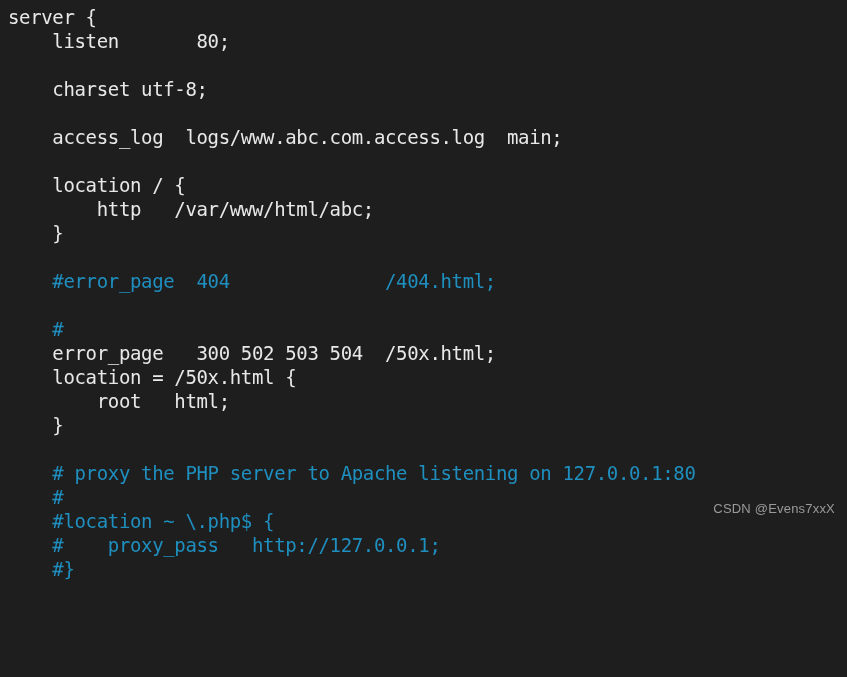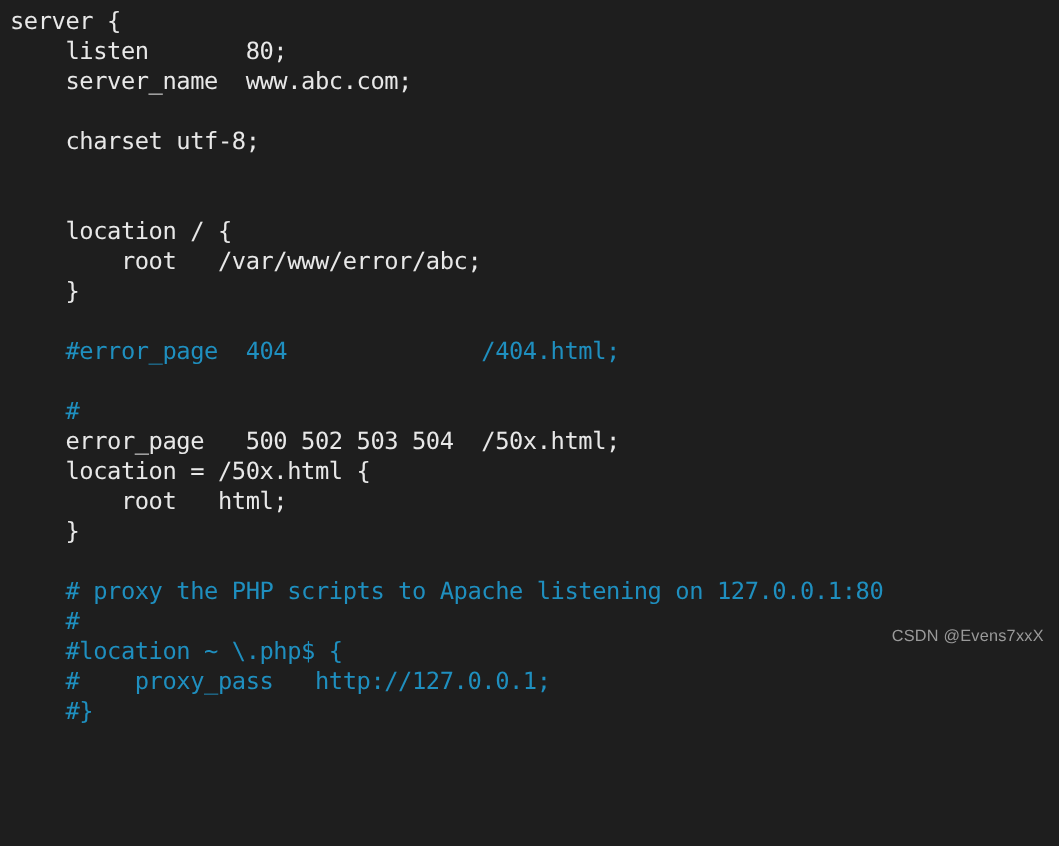--- a/index.html
+++ b/index.html
@@ -47,37 +47,37 @@
     letter-spacing: 0.2px;
   }
 </style>
 </head>
 <body>
 
 <div id="editor">
   <div id="code-block">
       <div class="code-line ">server {</div>
       <div class="code-line ">    listen       80;</div>
-      <div class="code-line ">    server_name  www.abc.com;</div>
       <div class="code-line blank"></div>
       <div class="code-line ">    charset utf-8;</div>
       <div class="code-line blank"></div>
+      <div class="code-line ">    access_log  logs/www.abc.com.access.log  main;</div>
       <div class="code-line blank"></div>
       <div class="code-line ">    location / {</div>
-      <div class="code-line ">        root   /var/www/error/abc;</div>
+      <div class="code-line ">        http   /var/www/html/abc;</div>
       <div class="code-line ">    }</div>
       <div class="code-line blank"></div>
       <div class="code-line comment">    #error_page  404              /404.html;</div>
       <div class="code-line blank"></div>
       <div class="code-line comment">    #</div>
-      <div class="code-line ">    error_page   500 502 503 504  /50x.html;</div>
+      <div class="code-line ">    error_page   300 502 503 504  /50x.html;</div>
       <div class="code-line ">    location = /50x.html {</div>
       <div class="code-line ">        root   html;</div>
       <div class="code-line ">    }</div>
       <div class="code-line blank"></div>
-      <div class="code-line comment">    # proxy the PHP scripts to Apache listening on 127.0.0.1:80</div>
+      <div class="code-line comment">    # proxy the PHP server to Apache listening on 127.0.0.1:80</div>
       <div class="code-line comment">    #</div>
       <div class="code-line comment">    #location ~ \.php$ {</div>
       <div class="code-line comment">    #    proxy_pass   http://127.0.0.1;</div>
       <div class="code-line comment">    #}</div>
     </div>
   <div id="watermark">CSDN @Evens7xxX</div>
 </div>
 
 </body></html>

